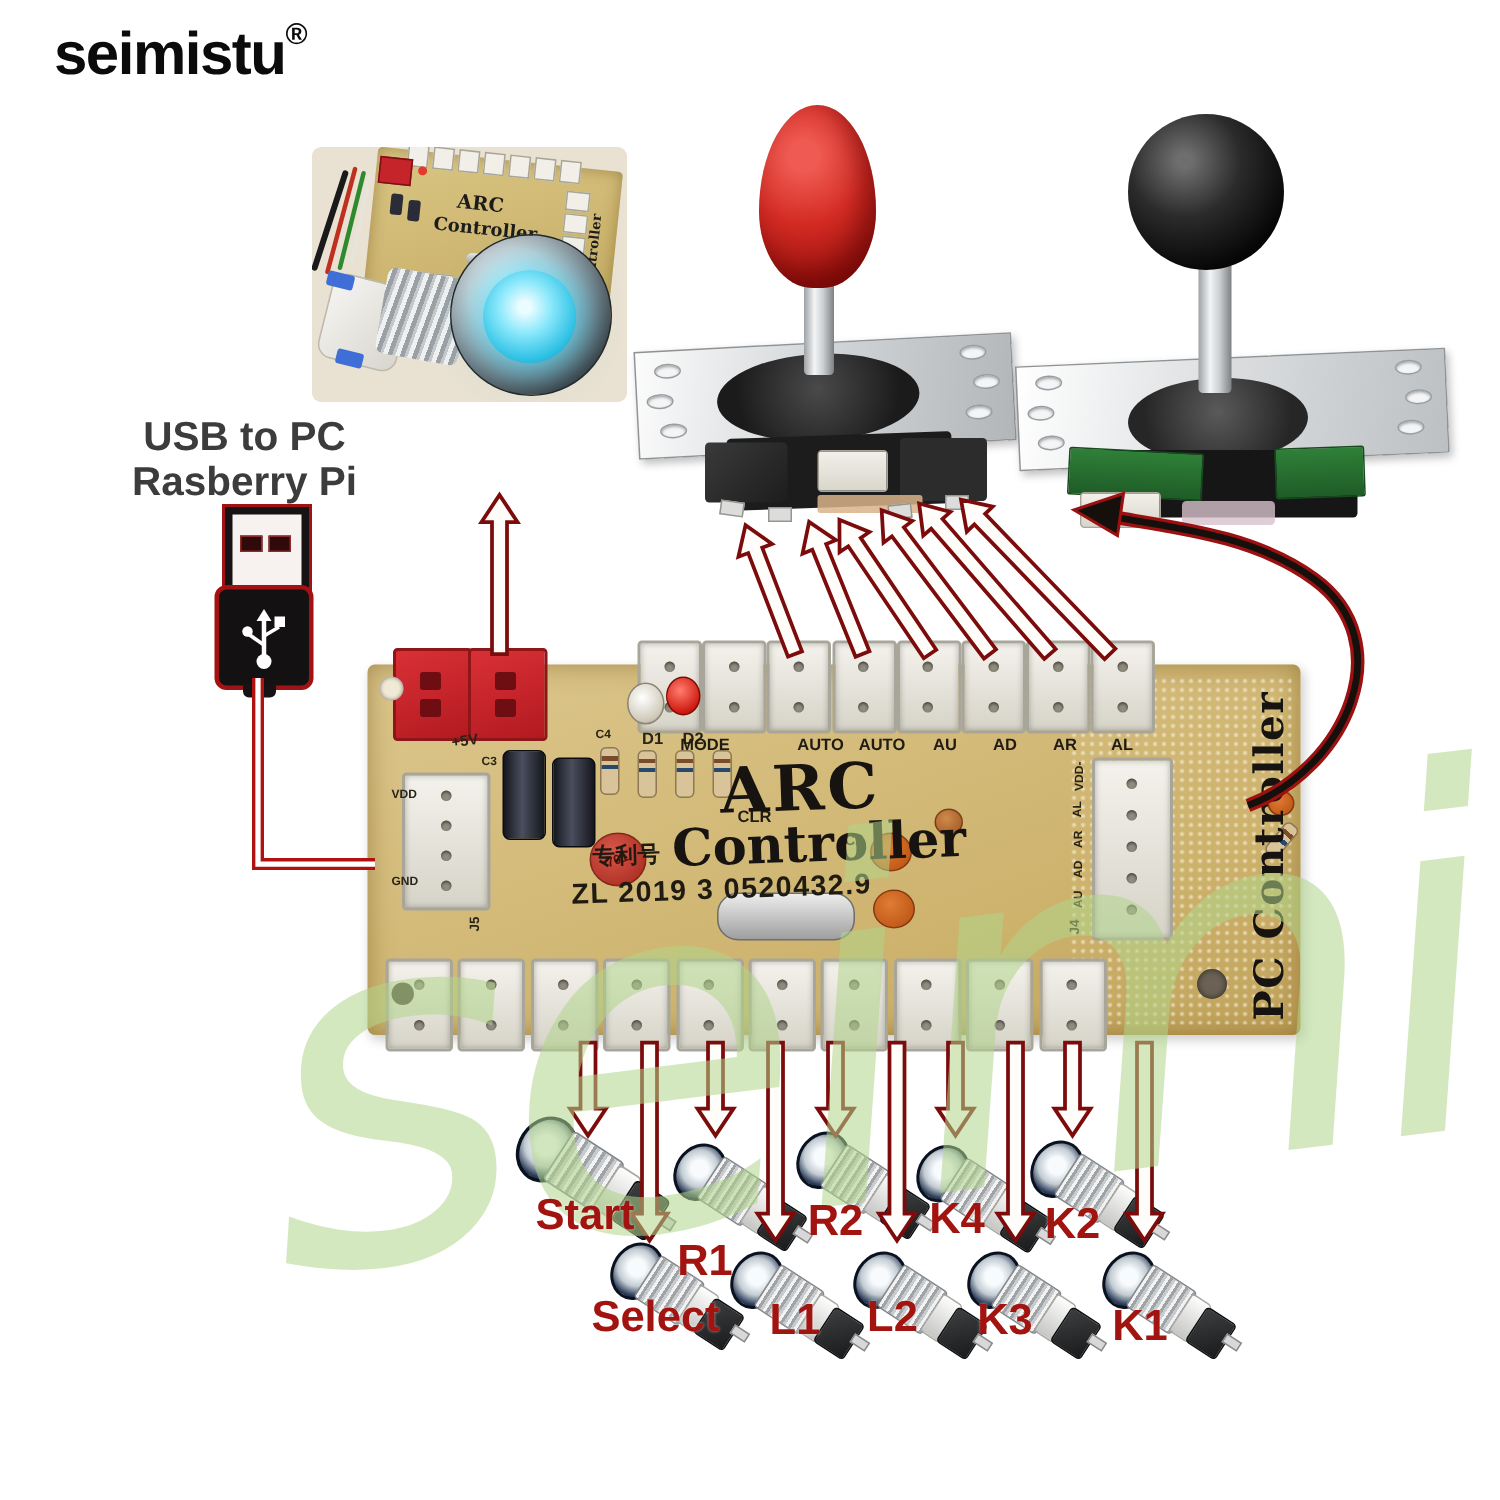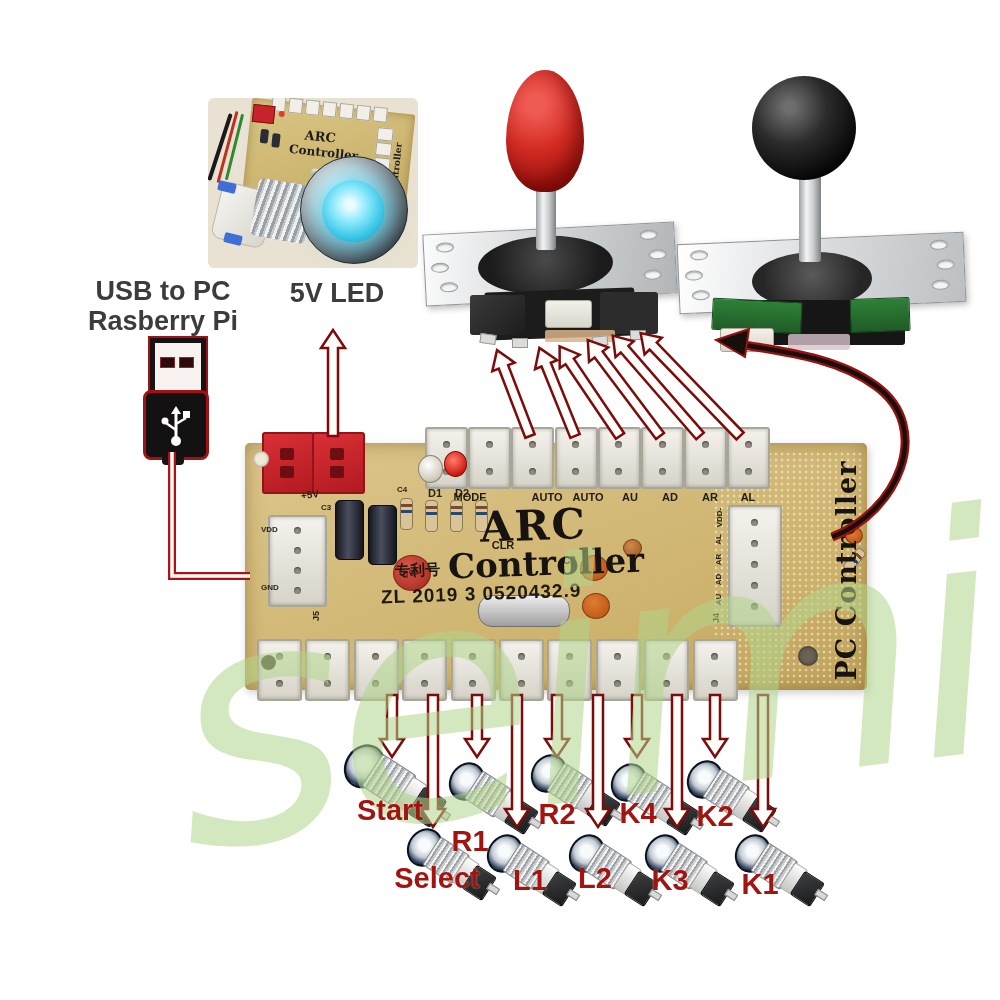--- a/index.html
+++ b/index.html
@@ -112,20 +112,21 @@
       transform:rotate(-7deg);transform-origin:0 90%;white-space:nowrap;pointer-events:none;}
 
   svg.overlay{left:0;top:0;z-index:30;pointer-events:none;}
   .oarr{fill:#fffdfa;stroke:#7c0c0c;stroke-width:2.5;}
 </style>
 </head>
 <body>
 
 <div id="stage">
 
+  <div class="abs logo"><span>seimistu</span><sup>®</sup></div>
 
   <div class="abs inset">
     <div class="abs wire" style="left:10px;top:14px;width:4px;height:70px;background:#1a1a1a;transform:rotate(18deg);"></div>
     <div class="abs wire" style="left:18px;top:12px;width:3px;height:74px;background:#c03020;transform:rotate(15deg);"></div>
     <div class="abs wire" style="left:25px;top:15px;width:3px;height:68px;background:#2f8a2f;transform:rotate(14deg);"></div>
     <div class="abs wire" style="left:31px;top:18px;width:3px;height:60px;background:#e8e4da;transform:rotate(12deg);"></div>
     <div class="abs mini-board">
       <div class="abs mtc" style="--i:0"></div>
       <div class="abs mbc" style="--i:0"></div>
       <div class="abs mrc" style="--i:0"></div>
@@ -156,21 +157,20 @@
     <div class="abs nut"></div>
     <div class="abs clip" style="left:10px;top:84px;transform:rotate(14deg);"></div>
     <div class="abs clip" style="left:16px;top:136px;transform:rotate(14deg);"></div>
     <div class="abs barrel-i"></div>
     <div class="abs face"></div>
     <div class="abs lens"></div>
   </div>
 
   <div class="abs cap-txt" style="left:58px;top:276px;">USB to PC</div>
   <div class="abs cap-txt" style="left:58px;top:306px;">Rasberry Pi</div>
-  <div class="abs cap-txt" style="left:232px;top:278px;width:210px;">5V LED</div>
 
   <div class="abs usb-plug">
     <div class="abs usb-slot" style="left:5px;"></div>
     <div class="abs usb-slot" style="left:24px;"></div>
   </div>
   <div class="abs usb-body">
     <svg width="36" height="46" viewBox="0 0 36 46">
       <path d="M18 4 L13 12 H23 Z" fill="#fff"></path>
       <line x1="18" y1="10" x2="18" y2="36" stroke="#fff" stroke-width="3"></line>
       <path d="M18 28 L8 21" stroke="#fff" stroke-width="2.5" fill="none"></path>

